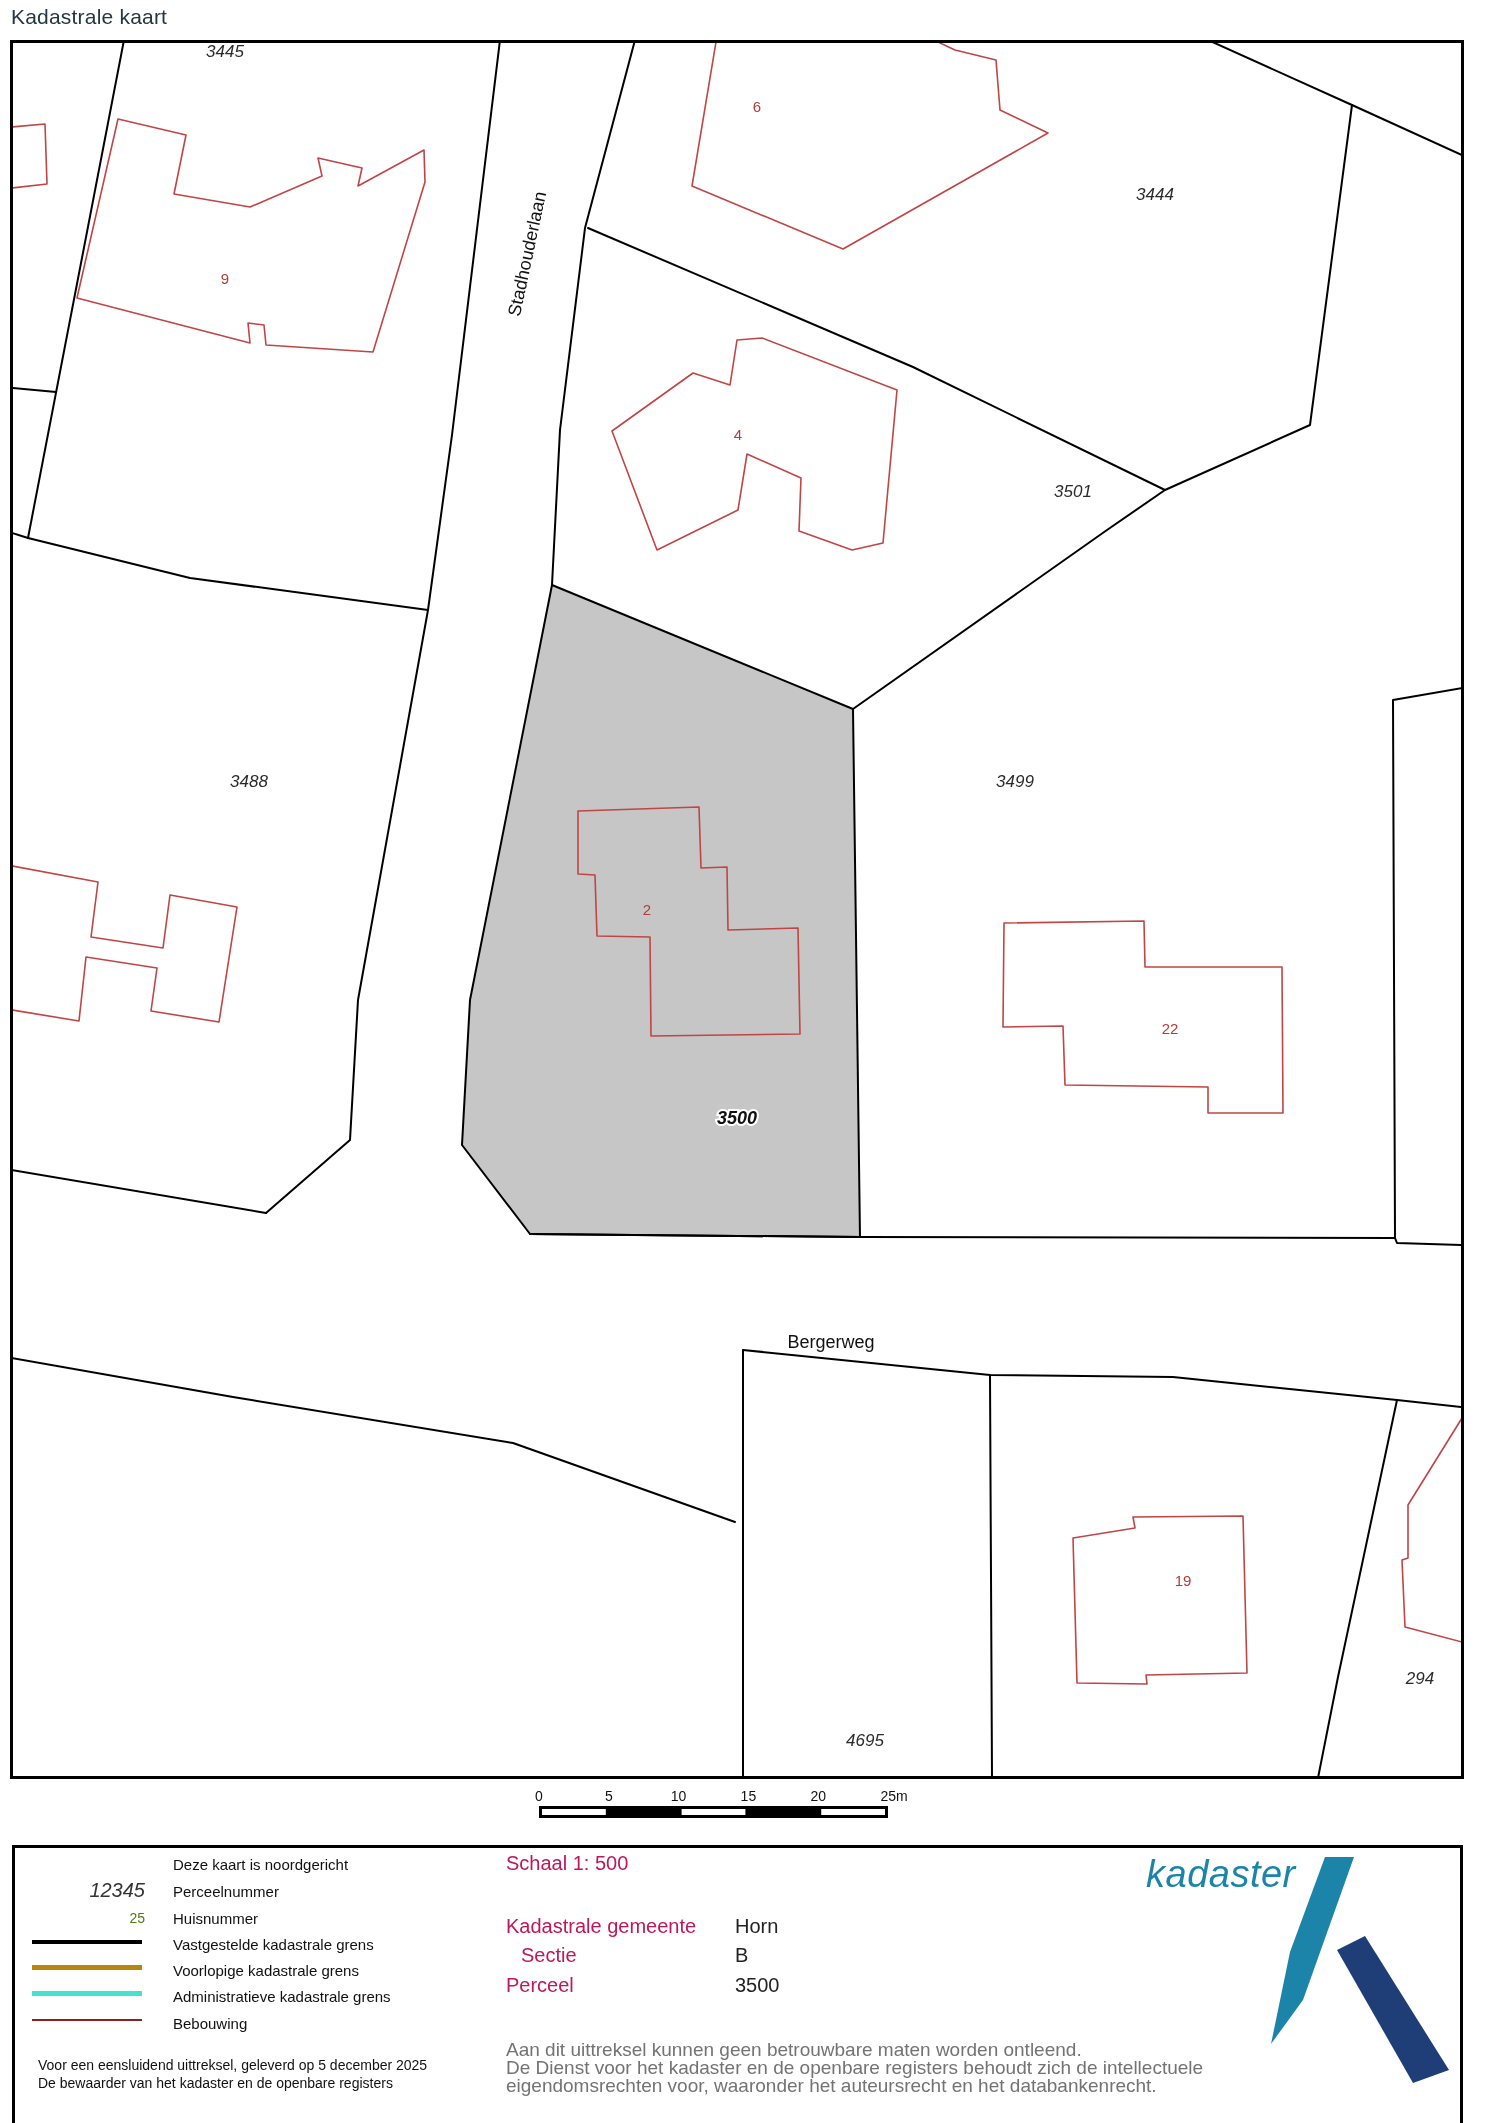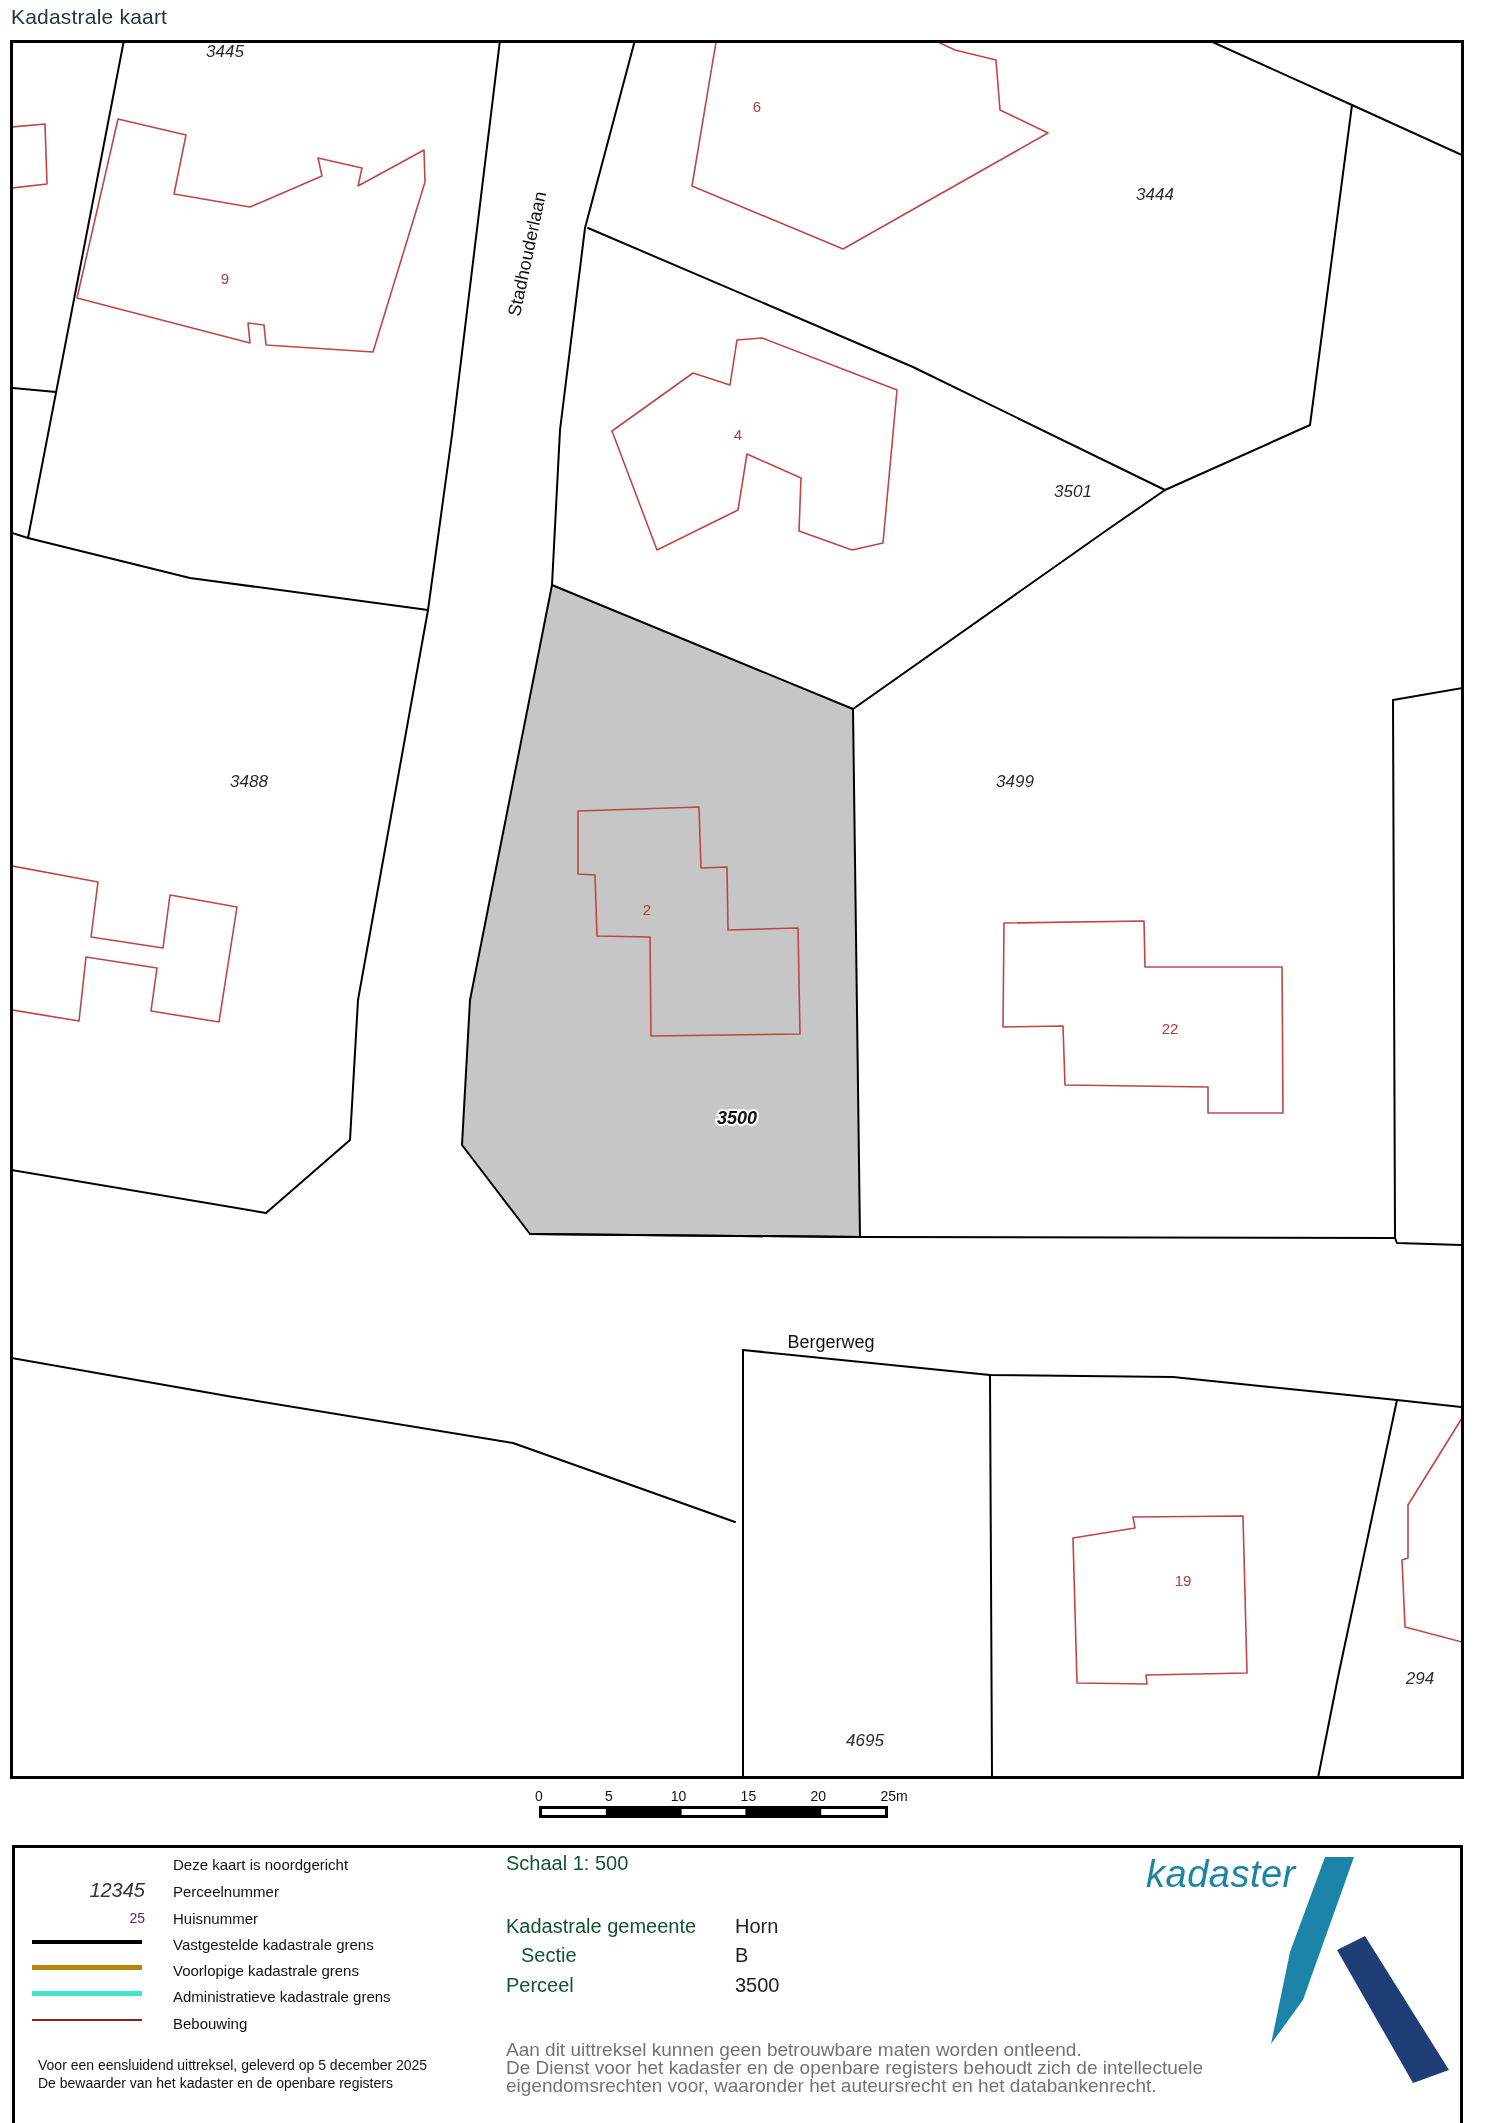--- a/index.html
+++ b/index.html
@@ -27,24 +27,24 @@
   .bld { fill:none; stroke:#c04545; stroke-width:1.6; stroke-linejoin:round; }
 
   
   .legend-box {
     position:absolute; left:12px; top:1845px; width:1451px; height:324px;
     border:3px solid #000; background:#fff;
   }
   .legend-box .abs { position:absolute; line-height:1.15; }
   .leg-label { font-size:15px; color:#111; }
   .leg-sym-num { left:18px; width:112px; text-align:right; font-style:italic; font-size:20px; color:#333; }
-  .leg-sym-red { left:18px; width:112px; text-align:right; font-size:14px; color:#701a75; }
+  .leg-sym-red { left:18px; width:112px; text-align:right; font-size:14px; color:#4d7c0f; }
   .leg-line { left:17px; width:110px; }
   .footer-small { font-size:14px; color:#111; }
-  .mid-label { font-size:20px; color:#14532d; }
+  .mid-label { font-size:20px; color:#be185d; }
   .mid-value { font-size:20px; color:#222; }
   .disc { font-size:19px; color:#737373; }
   .logo-text { font-size:38px; font-style:italic; color:#1b84a8; letter-spacing:0.5px; }
   .logo-svg { position:absolute; left:1240px; top:2px; }
 </style>
 </head>
 <body>
 
 <div class="page-title">Kadastrale kaart</div>
 

